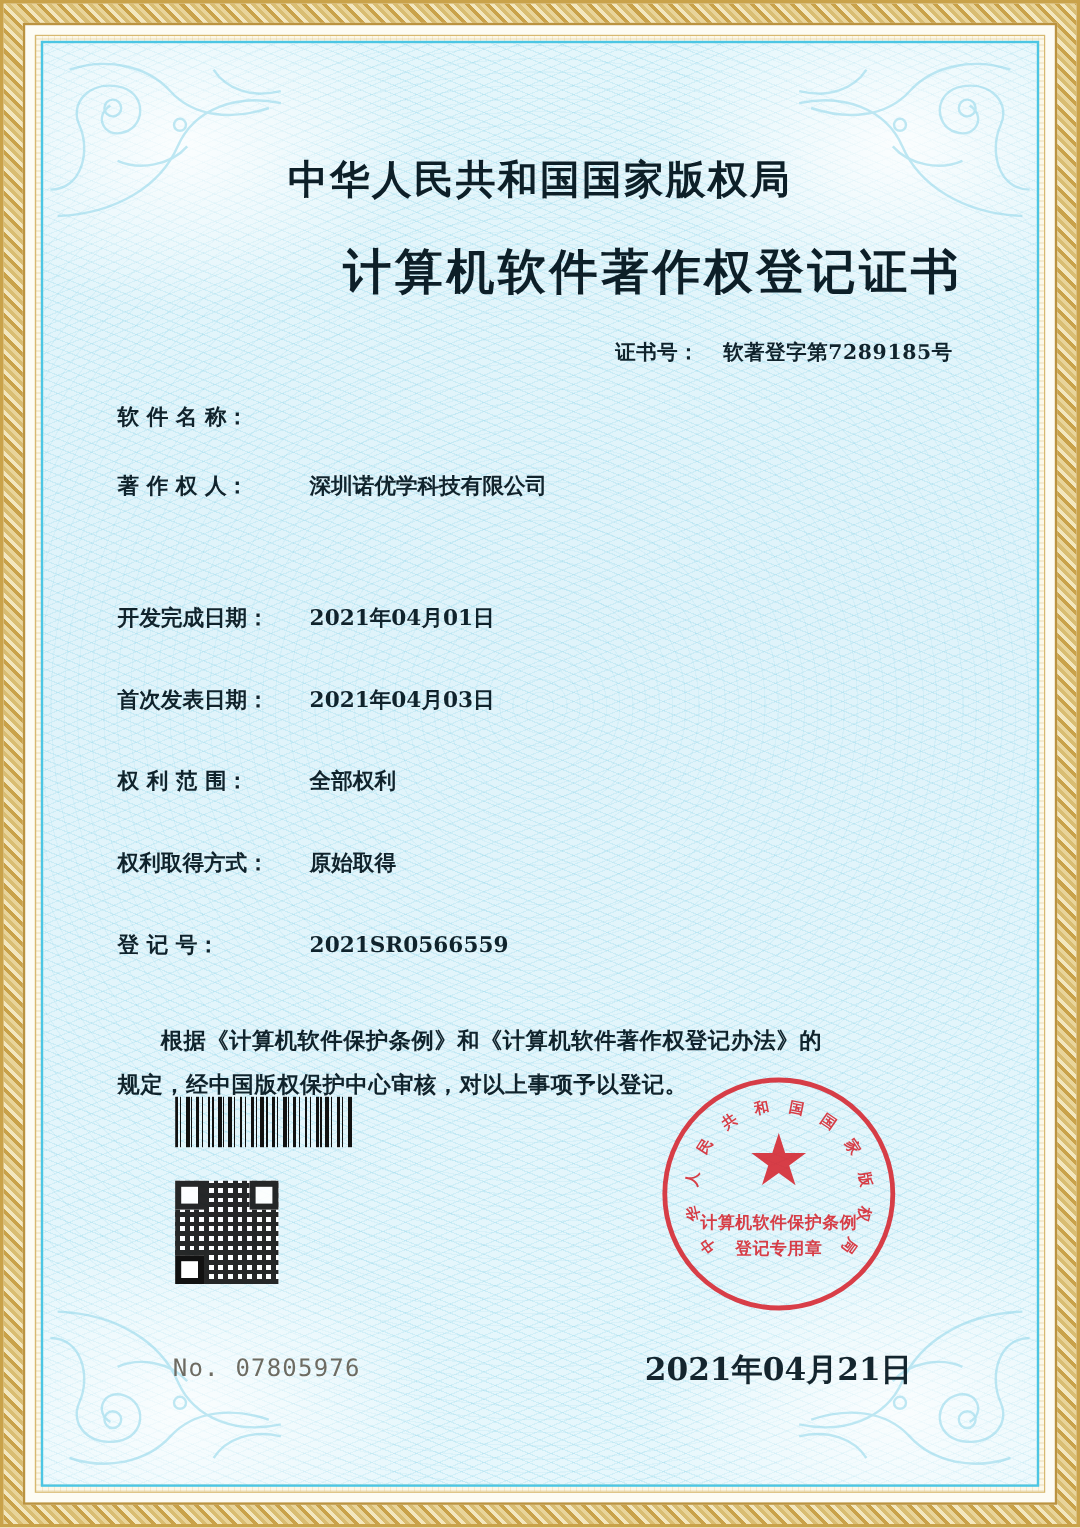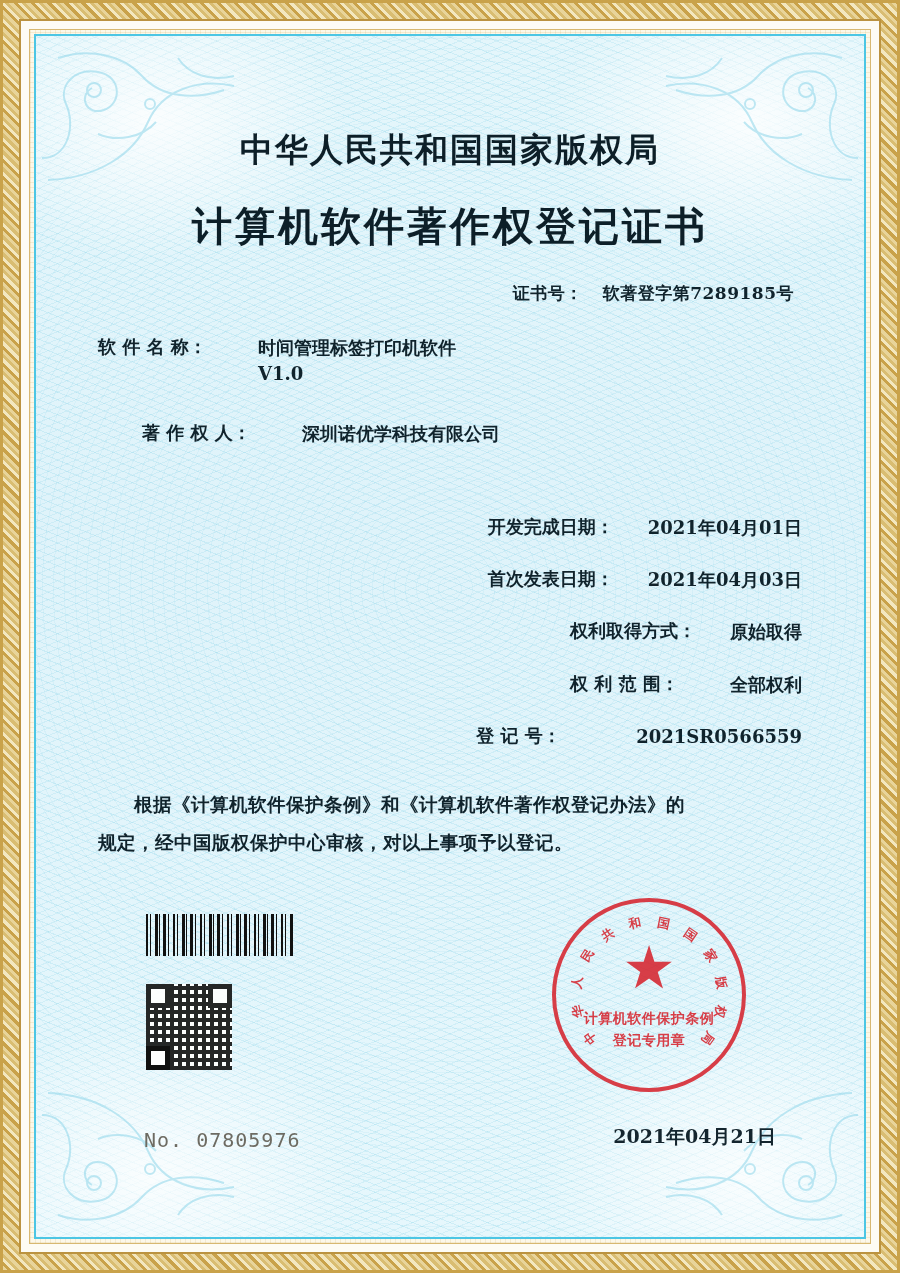--- a/index.html
+++ b/index.html
@@ -107,21 +107,21 @@
   .issuer {
     text-align: center;
     font-family: Liberation Mono, monospace;
     font-weight: bold;
     font-size: 33px;
     letter-spacing: 2px;
     margin-top: 92px;
     color: #0d1f28;
   }
   .main-title {
-    text-align: center;
+    text-align: right;
     font-family: "DejaVu Serif", serif;
     font-weight: bold;
     font-size: 40px;
     letter-spacing: 3px;
     margin-top: 26px;
     color: #0d1f28;
   }
 
   .certno {
     text-align: right;
@@ -146,27 +146,27 @@
     flex: 0 0 160px;
     font-weight: bold;
     letter-spacing: 0px;
     white-space: pre;
   }
   .field .val {
     font-weight: bold;
     line-height: 1.45;
     white-space: pre-line;
   }
-  .field.compact { margin-top: 26px; justify-content: flex-end; }
+  .field.compact { margin-top: 42px; }
 
   .fields-block-1 { margin-top: 30px; }
   .gap-block { height: 42px; }
 
   .statement {
-    margin-top: 36px;
+    margin-top: 47px;
     font-size: 18.5px;
     font-family: "DejaVu Serif", serif;
     font-weight: bold;
     line-height: 2.05;
     letter-spacing: 0.5px;
   }
   .statement .indent { text-indent: 36px; display: block; }
 
   
   .barcode {
@@ -276,23 +276,23 @@
     position: absolute;
     left: 108px;
     top: 1092px;
     font-size: 20px;
     font-family: "DejaVu Sans Mono", monospace;
     color: #6d6b62;
     letter-spacing: 1px;
   }
   .bottom-date {
     position: absolute;
-    right: 88px;
+    right: 104px;
     top: 1088px;
-    font-size: 19px;
+    font-size: 26px;
     font-weight: bold;
     font-family: "DejaVu Serif", serif;
     color: #14252e;
   }
 </style>
 </head>
 <body>
 
 <div class="cert">
   <div class="gold-band">
@@ -354,47 +354,45 @@
       <div class="main-title">计算机软件著作权登记证书</div>
 
       <div class="certno">
         <span class="lbl">证书号：</span>
         <span class="val">软著登字第7289185号</span>
       </div>
 
       <div class="fields-block-1">
         <div class="field">
           <span class="lbl">软 件 名 称：</span>
-          <span class="val">时间管理标签打印机软件
-V1.0</span>
-        </div>
-        <div class="field" style="margin-top:34px;margin-left:44px;">
+        </div>
+        <div class="field" style="margin-top:34px;">
           <span class="lbl">著 作 权 人：</span>
           <span class="val">深圳诺优学科技有限公司</span>
         </div>
       </div>
 
       <div class="gap-block"></div>
 
       <div class="fields-block-2">
         <div class="field compact">
           <span class="lbl">开发完成日期：</span>
           <span class="val">2021年04月01日</span>
         </div>
         <div class="field compact">
           <span class="lbl">首次发表日期：</span>
           <span class="val">2021年04月03日</span>
         </div>
         <div class="field compact">
+          <span class="lbl">权 利 范 围：</span>
+          <span class="val">全部权利</span>
+        </div>
+        <div class="field compact">
           <span class="lbl">权利取得方式：</span>
           <span class="val">原始取得</span>
-        </div>
-        <div class="field compact">
-          <span class="lbl">权 利 范 围：</span>
-          <span class="val">全部权利</span>
         </div>
         <div class="field compact">
           <span class="lbl">登 记 号：</span>
           <span class="val">2021SR0566559</span>
         </div>
       </div>
 
       <div class="statement">
         <span class="indent">根据《计算机软件保护条例》和《计算机软件著作权登记办法》的</span>
         <span>规定，经中国版权保护中心审核，对以上事项予以登记。</span>

